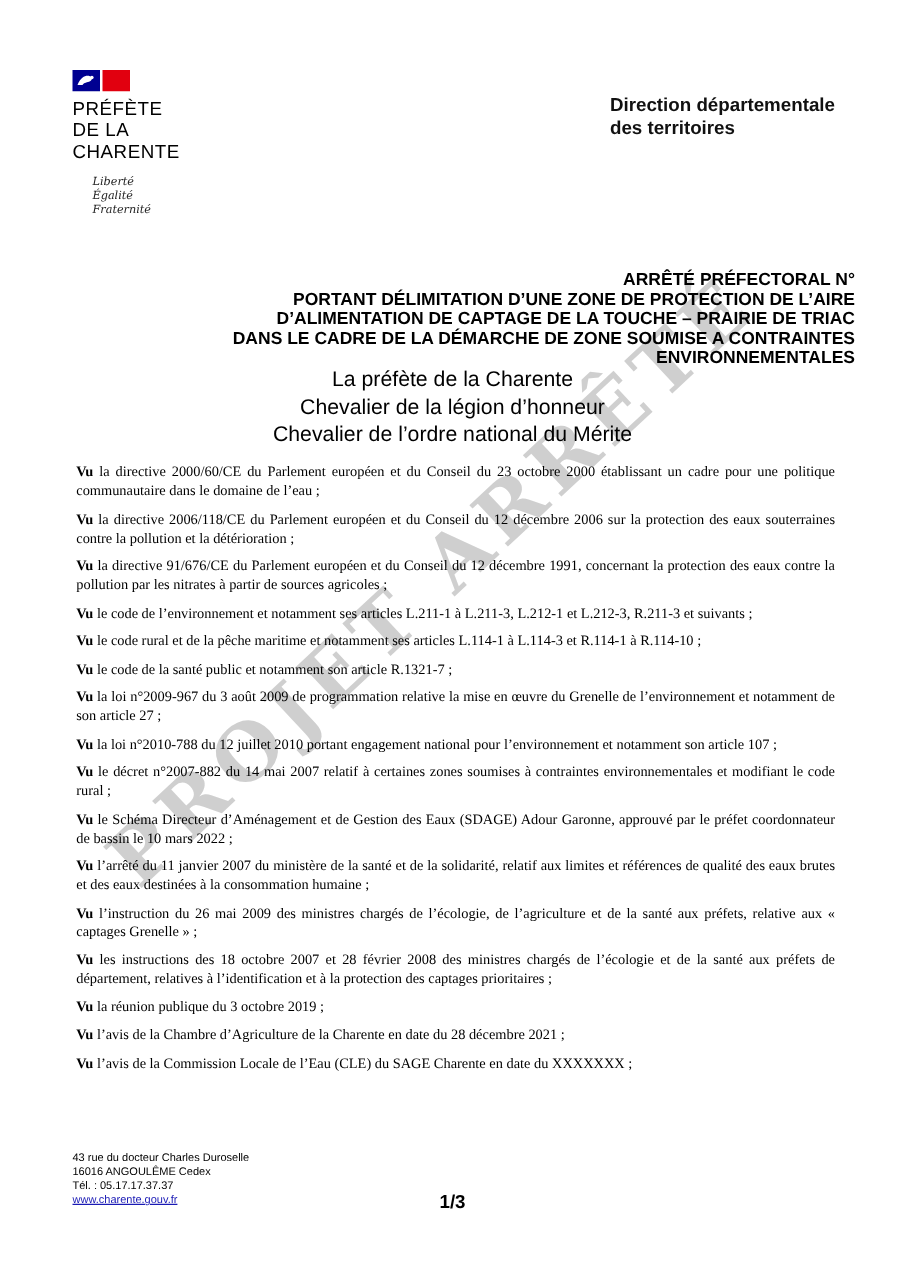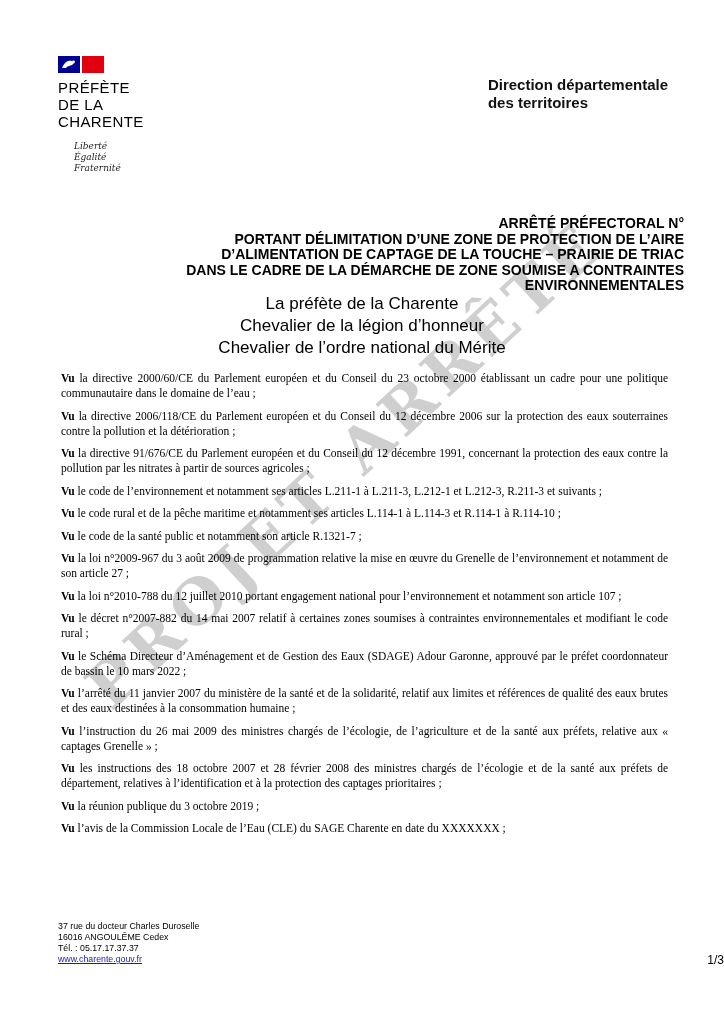--- a/index.html
+++ b/index.html
@@ -50,21 +50,21 @@
   .body-text p{margin:0 0 7.5px 0;font-family:Liberation Serif, serif;}
   .body-text .lead{font-weight:bold;}
   
   .footer{
     position:absolute;left:58px;top:921px;z-index:1;
     font-size:8.8px;line-height:11px;color:#000;
   }
   .footer a{color:#1a1ab5;text-decoration:underline;}
   .page-number{
     position:absolute;left:0;right:0;top:953px;z-index:1;
-    text-align:right;font-size:12px;color:#000;
+    text-align:center;font-size:15px;color:#000;font-weight:bold;
   }
 </style>
 </head>
 <body>
 
 <div class="page">
 
   <div class="watermark">PROJET ARRÊTÉ</div>
 
   <div class="logo-block">
@@ -115,24 +115,25 @@
     <p><span class="lead">Vu</span><span> le code rural et de la pêche maritime et notamment ses articles L.114-1 à L.114-3 et R.114-1 à R.114-10 ;</span></p>
     <p><span class="lead">Vu</span><span> le code de la santé public et notamment son article R.1321-7 ;</span></p>
     <p><span class="lead">Vu</span><span> la loi n°2009-967 du 3 août 2009 de programmation relative la mise en œuvre du Grenelle de l’environnement et notamment de son article 27 ;</span></p>
     <p><span class="lead">Vu</span><span> la loi n°2010-788 du 12 juillet 2010 portant engagement national pour l’environnement et notamment son article 107 ;</span></p>
     <p><span class="lead">Vu</span><span> le décret n°2007-882 du 14 mai 2007 relatif à certaines zones soumises à contraintes environnementales et modifiant le code rural ;</span></p>
     <p><span class="lead">Vu</span><span> le Schéma Directeur d’Aménagement et de Gestion des Eaux (SDAGE) Adour Garonne, approuvé par le préfet coordonnateur de bassin le 10 mars 2022 ;</span></p>
     <p><span class="lead">Vu</span><span> l’arrêté du 11 janvier 2007 du ministère de la santé et de la solidarité, relatif aux limites et références de qualité des eaux brutes et des eaux destinées à la consommation humaine ;</span></p>
     <p><span class="lead">Vu</span><span> l’instruction du 26 mai 2009 des ministres chargés de l’écologie, de l’agriculture et de la santé aux préfets, relative aux « captages Grenelle » ;</span></p>
     <p><span class="lead">Vu</span><span> les instructions des 18 octobre 2007 et 28 février 2008 des ministres chargés de l’écologie et de la santé aux préfets de département, relatives à l’identification et à la protection des captages prioritaires ;</span></p>
     <p><span class="lead">Vu</span><span> la réunion publique du 3 octobre 2019 ;</span></p>
+    <p><span class="lead">Vu</span><span> l’avis de la Chambre d’Agriculture de la Charente en date du 28 décembre 2021 ;</span></p>
     <p><span class="lead">Vu</span><span> l’avis de la Commission Locale de l’Eau (CLE) du SAGE Charente en date du XXXXXXX ;</span></p>
   </div>
 
   <div class="footer">
-    <div>37 rue du docteur Charles Duroselle</div>
+    <div>43 rue du docteur Charles Duroselle</div>
     <div>16016  ANGOULÊME Cedex</div>
     <div>Tél. : 05.17.17.37.37</div>
     <div><a href="#">www.charente.gouv.fr</a></div>
   </div>
   <div class="page-number">1/3</div>
 
 </div>
 
 </body></html>

